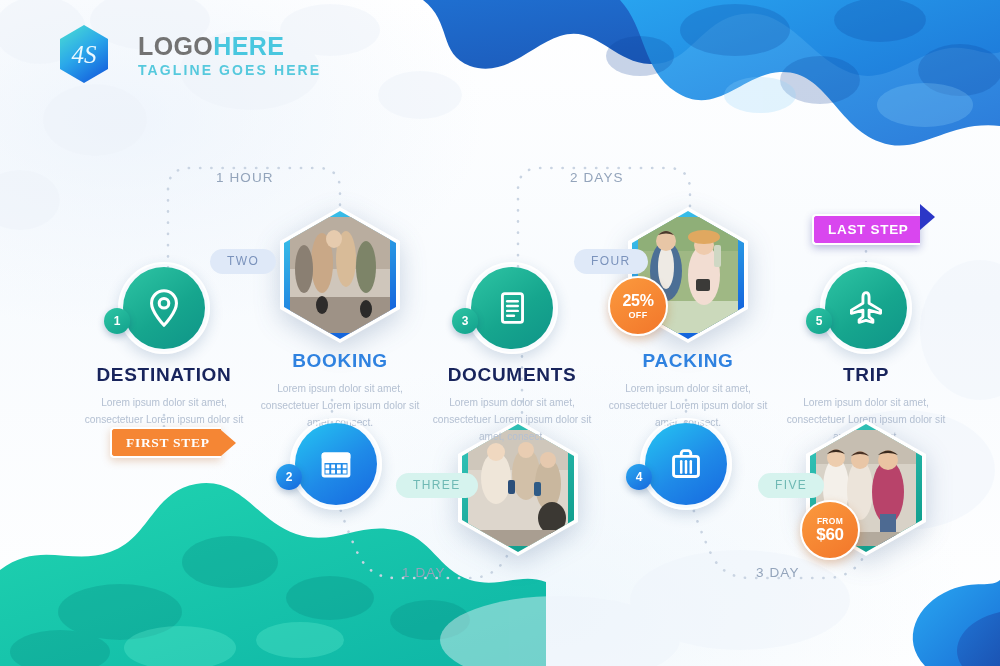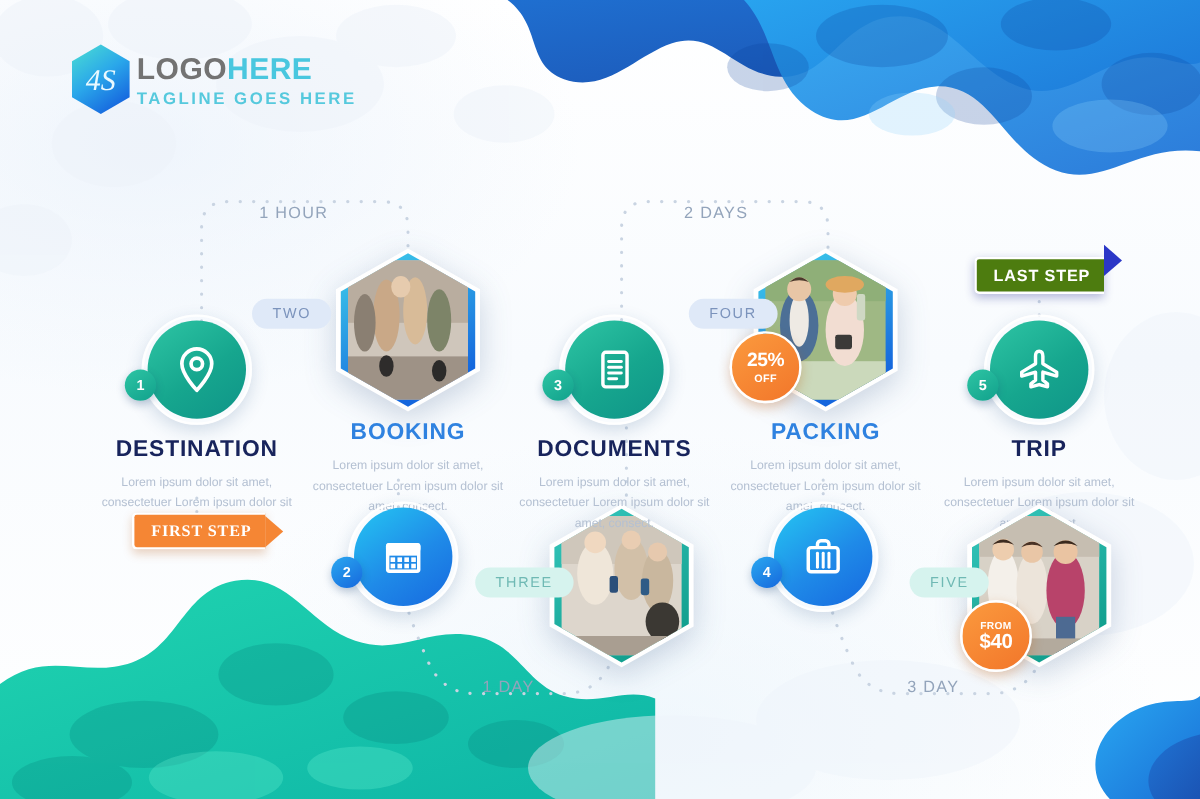--- a/index.html
+++ b/index.html
@@ -14,21 +14,21 @@
   .bg-svg{position:absolute;left:0;top:0;width:1000px;height:666px;}
   .bg-wash{
     position:absolute;left:0;top:0;width:1000px;height:666px;
     background:
       radial-gradient(520px 300px at 12% 18%, rgba(228,238,250,.55), rgba(255,255,255,0) 70%),
       radial-gradient(600px 360px at 55% 92%, rgba(226,240,250,.5), rgba(255,255,255,0) 70%),
       linear-gradient(180deg,#ffffff 0%,#f8fbfe 45%,#ffffff 100%);
   }
 
   
-  .logo{position:absolute;left:58px;top:36px;display:flex;align-items:center;gap:4px;}
+  .logo{position:absolute;left:58px;top:24px;display:flex;align-items:center;gap:28px;}
   .logo-hex{width:52px;height:60px;position:relative;}
   .logo-hex svg{display:block;}
   .logo-text{line-height:1;padding-top:2px;}
   .logo-main{font-size:25px;font-weight:bold;letter-spacing:.4px;}
   .logo-main .l1{color:#737373;}
   .logo-main .l2{color:#49c7df;}
   .logo-tag{font-size:14px;letter-spacing:2.1px;color:#56c9dd;margin-top:4px;font-weight:bold;}
 
   
   .paths{position:absolute;left:0;top:0;width:1000px;height:666px;}
@@ -87,21 +87,21 @@
   
   .banner{position:absolute;height:27px;display:flex;align-items:center;}
   .banner .body{
     height:27px;line-height:27px;padding:0 11px 0 14px;color:#fff;font-size:13.5px;
     font-weight:bold;letter-spacing:.7px;white-space:nowrap;
     border-radius:4px 0 0 4px;
   }
   .banner .tip{width:0;height:0;border-top:13.5px solid transparent;border-bottom:13.5px solid transparent;}
   .banner.orange .body{background:#f58634;border:2px solid #fff;border-right:none;box-shadow:0 3px 8px rgba(180,90,20,.26);font-family:Liberation Serif, serif;}
   .banner.orange .tip{border-left:15px solid #f58634;}
-  .banner.navy .body{background:#4d7c0f;border:2px solid #fff;border-right:none;box-shadow:0 3px 8px rgba(25,35,140,.3);margin-top:25px;}
+  .banner.navy .body{background:#d946ef;border:2px solid #fff;border-right:none;box-shadow:0 3px 8px rgba(25,35,140,.3);margin-top:25px;}
   .banner.navy .tip{border-left:15px solid #2b37c7;}
 
   
   .circle-badge{
     position:absolute;width:56px;height:56px;border-radius:50%;
     background:linear-gradient(145deg,#fb9a3e,#f2762a);
     border:2.5px solid #fff;box-shadow:0 4px 10px rgba(190,95,25,.32);
     color:#fff;display:flex;flex-direction:column;align-items:center;justify-content:center;
     line-height:1;z-index:6;
   }
@@ -432,16 +432,16 @@
         <circle cx="88" cy="42" r="10" fill="#eac4a2"></circle>
         <path d="M78 37 q10 -9 20 0 q-10 -4 -20 0z" fill="#3a2a1e"></path>
         <rect x="80" y="96" width="16" height="32" fill="#4d6a92"></rect>
         <rect x="16" y="114" width="100" height="14" fill="#b3aa9d"></rect>
       </g>
     </svg>
   </div>
   <div class="pill mint" style="left:758px;top:473px;">FIVE</div>
   <div class="circle-badge from" style="left:800px;top:500px;">
     <div class="small">FROM</div>
-    <div class="big">$40</div>
+    <div class="big">$60</div>
   </div>
 
 </div>
 
 </body></html>

